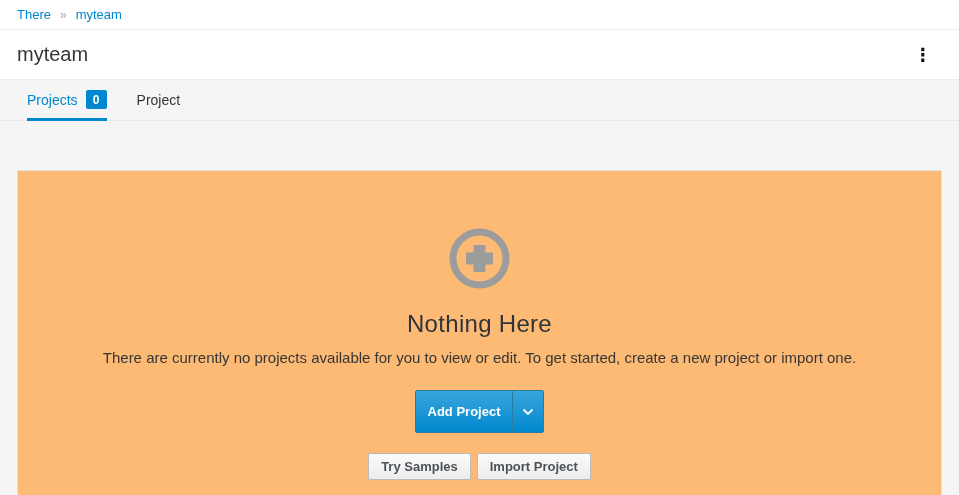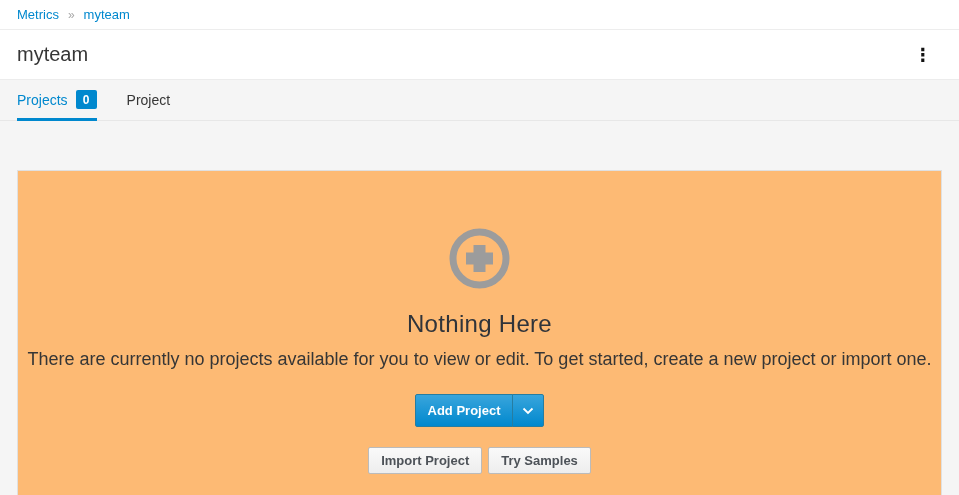--- a/index.html
+++ b/index.html
@@ -29,21 +29,21 @@
   .page-title { font-size: 20px; font-weight: 400; color: #363636; margin: 0; }
   .kebab {
     background: none; border: none; cursor: pointer; line-height: 1;
     font-size: 18px; font-weight: 700; color: #121212; padding: 2px 5px;
     font-family: "DejaVu Sans", sans-serif;
   }
 
   
   .tab-bar {
     height: 41px; display: flex; align-items: stretch;
-    padding-left: 17px; border-bottom: 1px solid #e7e7e7; background: #f5f5f5;
+    padding-left: 27px; border-bottom: 1px solid #e7e7e7; background: #f5f5f5;
   }
   .tab {
     display: flex; align-items: center; margin-right: 30px; margin-bottom: -1px;
     font-size: 14px; color: #363636; cursor: pointer;
     border-bottom: 3px solid transparent; padding-top: 1px;
   }
   .tab.active { color: #0088ce; border-bottom-color: #0088ce; }
   .badge {
     margin-left: 8px; min-width: 21px; height: 19px; padding: 0 6px;
     display: inline-flex; align-items: center; justify-content: center;
@@ -55,51 +55,51 @@
   
   .content { padding: 9px 17px 0 17px; }
   .panel {
     background: #fdba74; border: 1px solid #e0e0e0; height: 348px;
     text-align: center;
     margin-top: 40px;
   }
   .blank-slate { padding-top: 57px; }
   .add-circle { display: block; margin: 0 auto; }
   .empty-title { font-size: 24px; font-weight: 300; color: #30343a; margin: 21px 0 0 0; letter-spacing: 0.3px; }
-  .empty-desc { font-size: 18px; color: #363636; margin: 11px 0 0 0; text-align: center; }
+  .empty-desc { font-size: 15px; color: #363636; margin: 11px 0 0 0; text-align: center; }
 
   .btn {
     font-family: inherit; font-size: 13px; font-weight: 600; cursor: pointer;
     border-radius: 2px; line-height: 17px;
   }
   .btn-row { margin-top: 24px; display: flex; justify-content: center; }
   .btn-primary {
     color: #fff;
     background: linear-gradient(to bottom, #39a5dc 0%, #0088ce 100%);
     border: 1px solid #267da1;
-    padding: 7px 12px;
+    padding: 12px 12px;
     border-radius: 2px 0 0 2px;
   }
   .caret-btn {
     padding: 3px 9px; margin-left: -1px; border-radius: 0 2px 2px 0;
     display: inline-flex; align-items: center;
   }
   .secondary-row { margin-top: 20px; display: flex; justify-content: center; gap: 6px; }
   .btn-default {
     color: #4d5258;
     background: linear-gradient(to bottom, #fafafa 0%, #ededed 100%);
     border: 1px solid #bbbbbb;
     padding: 4px 12px;
   }
 </style>
 </head>
 <body>
 
 <div class="breadcrumb-bar">
-  <a class="crumb">Metrics</a>
+  <a class="crumb">There</a>
   <span class="crumb-sep">»</span>
   <a class="crumb">myteam</a>
 </div>
 
 <div class="title-bar">
   <h1 class="page-title">myteam</h1>
   <button class="kebab">⋮</button>
 </div>
 
 <div class="tab-bar">
@@ -127,19 +127,19 @@
       <div class="btn-row">
         <button class="btn btn-primary">Add Project</button>
         <button class="btn btn-primary caret-btn">
           <svg width="12" height="8" viewBox="0 0 12 8" aria-hidden="true">
             <polyline points="1.5,1.5 6,6 10.5,1.5" fill="none" stroke="#ffffff" stroke-width="1.8"></polyline>
           </svg>
         </button>
       </div>
 
       <div class="secondary-row">
+        <button class="btn btn-default">Try Samples</button>
         <button class="btn btn-default">Import Project</button>
-        <button class="btn btn-default">Try Samples</button>
       </div>
 
     </div>
   </div>
 </div>
 
 </body></html>

